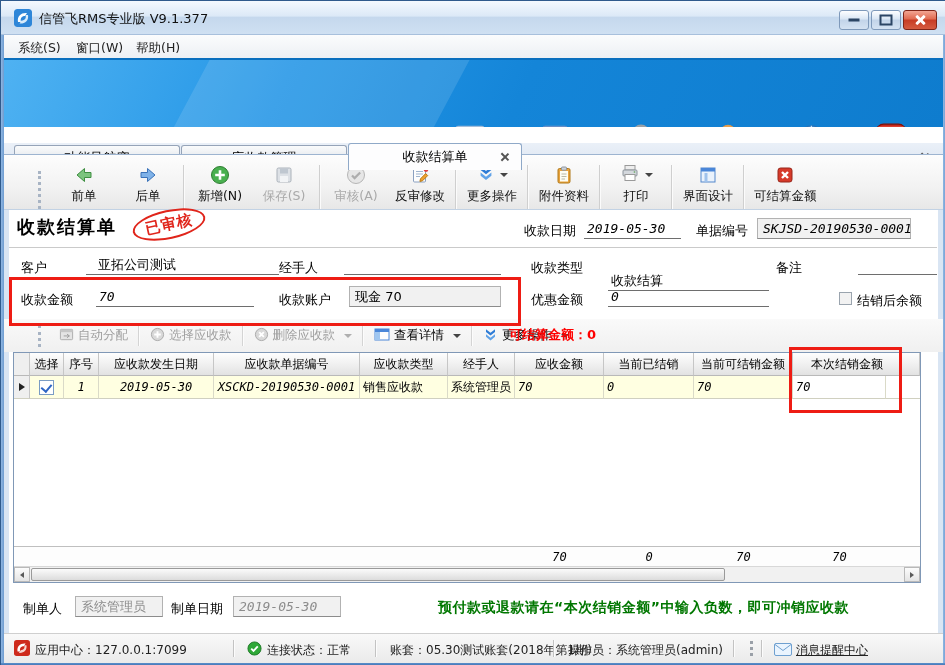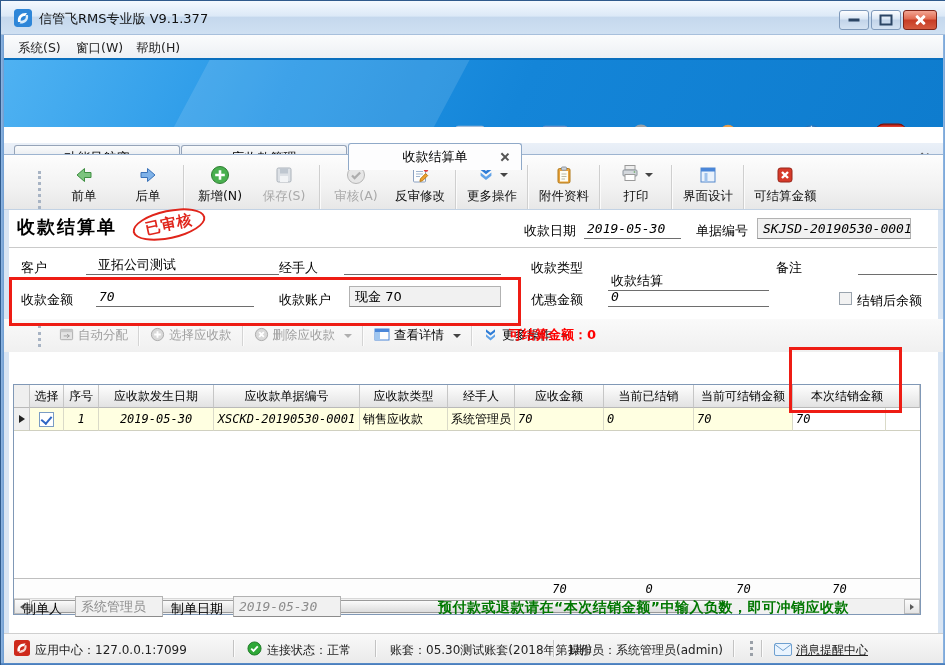--- a/index.html
+++ b/index.html
@@ -61,21 +61,21 @@
   #hline{left:8px;top:246px;width:928px;height:1px;background:#CACACA;}
   .redbox{position:absolute;border:3px solid #EE1C14;z-index:6;pointer-events:none;}
   .cb{position:absolute;width:13px;height:13px;background:#F2F2F2;border:1px solid #9AA4AE;box-sizing:border-box;}
   
   #subtoolbar{left:3px;top:318px;width:939px;height:33px;background:linear-gradient(#FAFAFA,#F0F0F0);display:flex;align-items:center;padding-left:34px;box-sizing:border-box;}
   .sbtn{display:flex;align-items:center;gap:4px;padding:3px 7px;font-size:12.5px;white-space:nowrap;cursor:pointer;}
   .sbtn.disabled{color:#9F9F9F;}
   .ssep{width:1px;height:20px;background:#D4D4D4;border-right:1px solid #FCFCFC;margin:0 3px;}
   #settleable{position:absolute;left:508px;top:325px;font-size:13px;font-weight:bold;color:#F00;}
   
-  #grid{left:12px;top:351px;width:908px;height:231px;border:1px solid #8098B6;background:#fff;box-sizing:border-box;margin-top:32px;}
+  #grid{left:12px;top:351px;width:908px;height:231px;border:1px solid #8098B6;background:#fff;box-sizing:border-box;}
   .grow{display:flex;height:23px;}
   .gc{box-sizing:border-box;border-right:1px solid #C6C6C6;border-bottom:1px solid #B9B9B9;overflow:hidden;white-space:nowrap;font-size:12px;display:flex;align-items:center;justify-content:center;}
   .ghead .gc{background:linear-gradient(#FEFEFE,#EFEFEF 55%,#E2E2E2);}
   .gdata .gc{background:#FFFFE1;border-right-color:#DADAC8;border-bottom-color:#D0D0C0;}
   .gdata .gc.white{background:#FFF;}
   .gc.left{justify-content:flex-start;padding-left:3px;}
   .gc.ind{background:#EFEFEF !important;border-right-color:#C6C6C6 !important;}
   .tri-right{width:0;height:0;border-top:4.5px solid transparent;border-bottom:4.5px solid transparent;border-left:6px solid #222;}
   .gcheck{width:13px;height:13px;background:#fff;border:1px solid #7A9CC4;position:relative;}
   .gcheck::after{content:"";position:absolute;left:2.5px;top:1px;width:5px;height:8px;border:solid #2F66C4;border-width:0 2px 2px 0;transform:rotate(40deg);}

